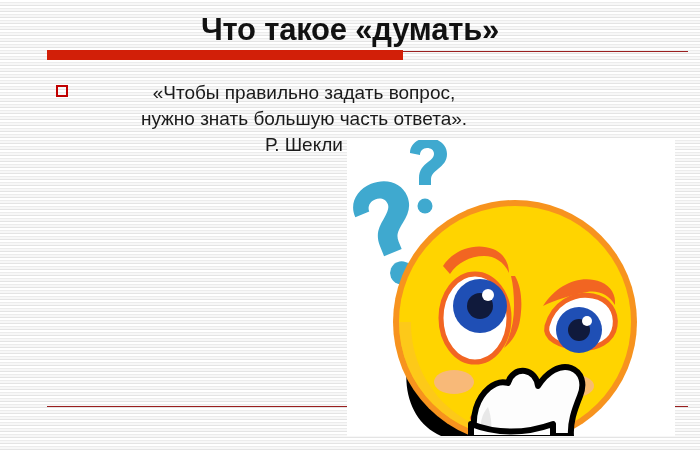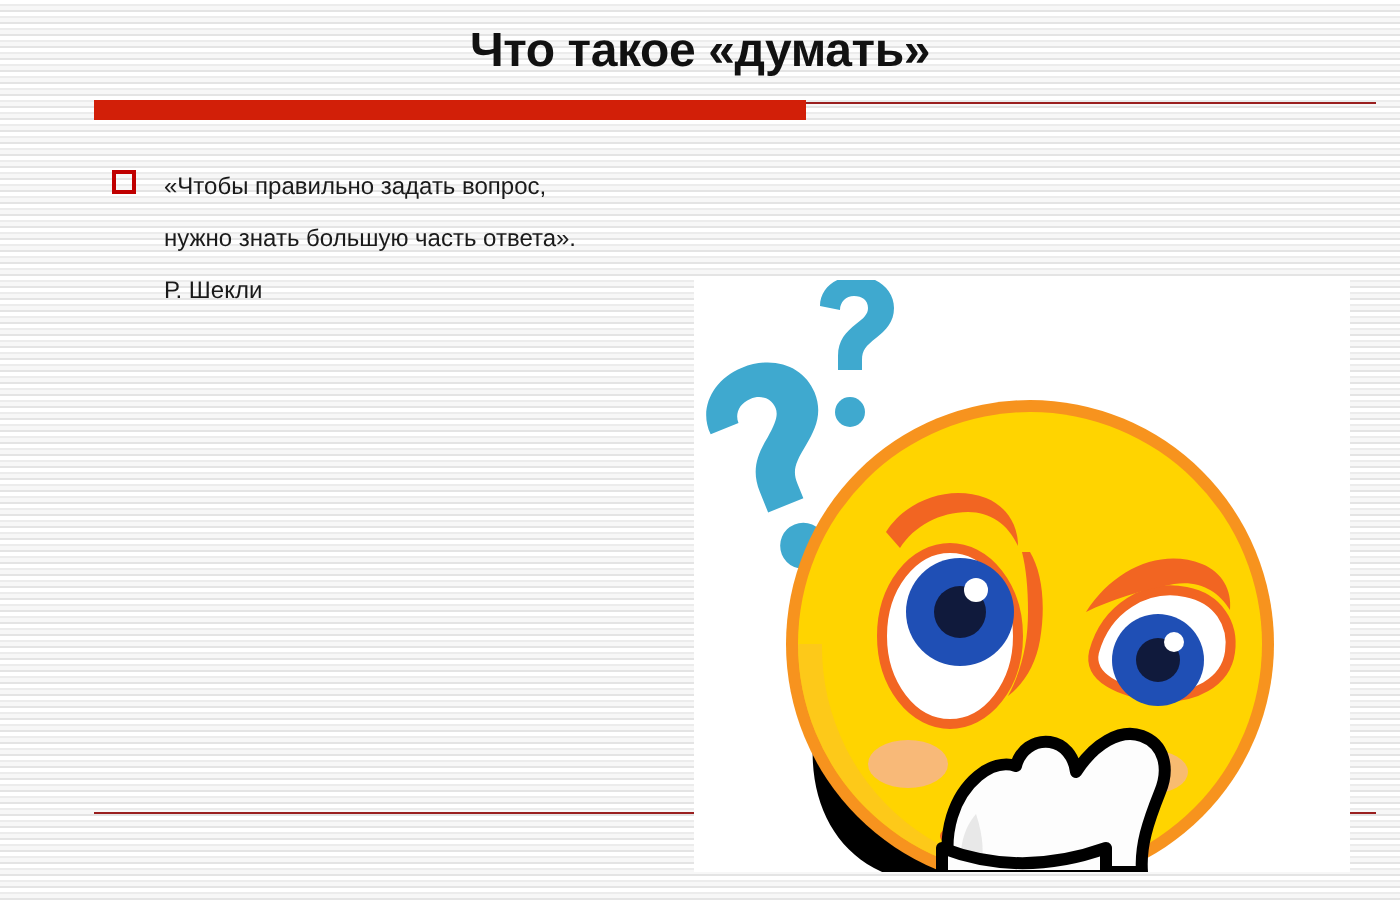--- a/index.html
+++ b/index.html
@@ -33,21 +33,21 @@
   }
 
   
   #title {
     position: absolute;
     left: 0;
     top: 12px;
     width: 700px;
     text-align: center;
     font-family: "Liberation Sans", sans-serif;
-    font-size: 24px;
+    font-size: 31px;
     font-weight: 700;
     color: #111111;
     letter-spacing: -0.2px;
     white-space: nowrap;
   }
 
   
   #rule-thin-top {
     position: absolute;
     left: 47px;
@@ -78,25 +78,26 @@
     top: 5px;
     width: 12px;
     height: 12px;
     border: 2px solid #c00000;
     box-sizing: border-box;
     background: transparent;
   }
   #bullet-text {
     margin-left: 26px;
     font-family: "Liberation Sans", sans-serif;
-    font-size: 12px;
+    font-size: 19px;
     font-weight: 400;
     color: #1a1a1a;
     line-height: 26px;
     white-space: pre-line;
+    text-align: center;
   }
 
   
   #rule-bottom {
     position: absolute;
     left: 47px;
     top: 406px;
     width: 641px;
     height: 1px;
     background: #9a1f1f;

